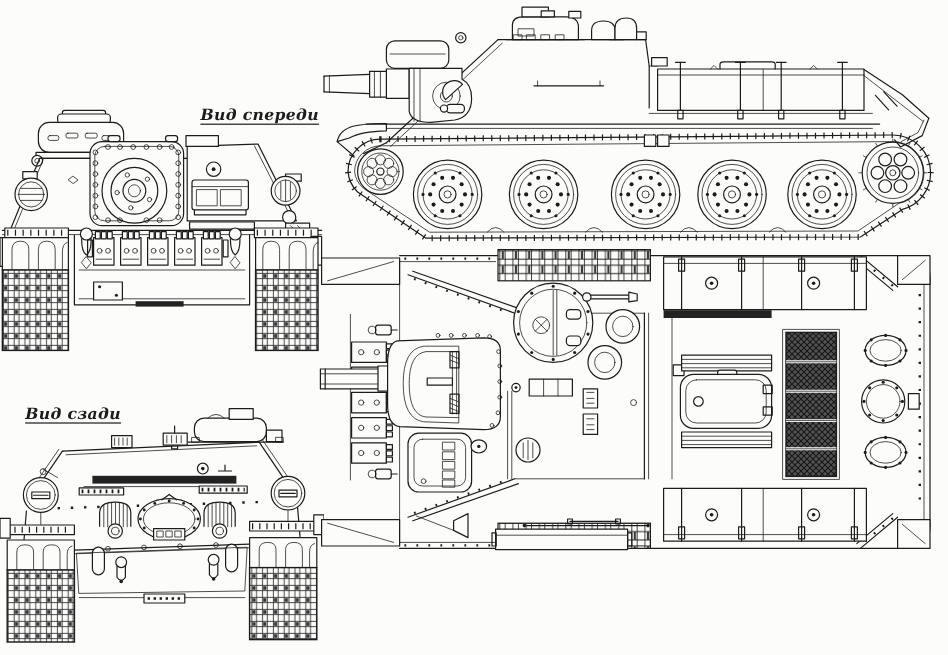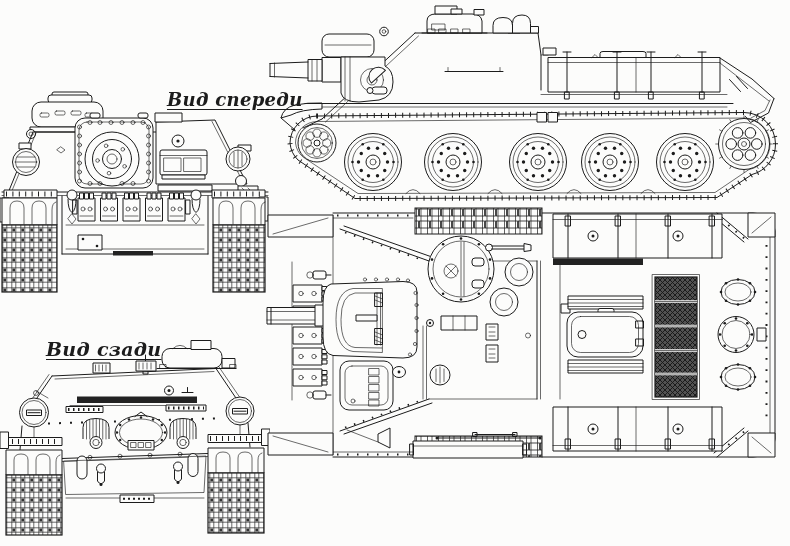--- a/index.html
+++ b/index.html
@@ -10,22 +10,22 @@
   .vlabel{
     position:absolute;
     font-family:"DejaVu Serif",serif;
     font-style:italic;font-weight:700;
     color:var(--ink);
     text-decoration:underline;
     text-underline-offset:3px;
     letter-spacing:.3px;
     white-space:nowrap;
   }
-  #front-label{left:167px;top:89px;font-size:18px;}
-  #rear-label{left:46px;top:338px;font-size:19px;}
+  #front-label{left:167px;top:89px;font-size:13px;}
+  #rear-label{left:21px;top:338px;font-size:13px;}
   svg .k  {fill:none;stroke:var(--ink);stroke-width:1;stroke-linecap:round;stroke-linejoin:round;}
   svg .kt {fill:none;stroke:var(--ink);stroke-width:.65;stroke-linecap:round;stroke-linejoin:round;}
   svg .kw {fill:var(--bg);stroke:var(--ink);stroke-width:1;stroke-linejoin:round;}
   svg .kd {fill:#222;stroke:none;}
   svg .dot{fill:var(--ink);stroke:none;}
   svg .tick{fill:none;stroke:var(--ink);}
 </style>
 </head>
 <body>
 

